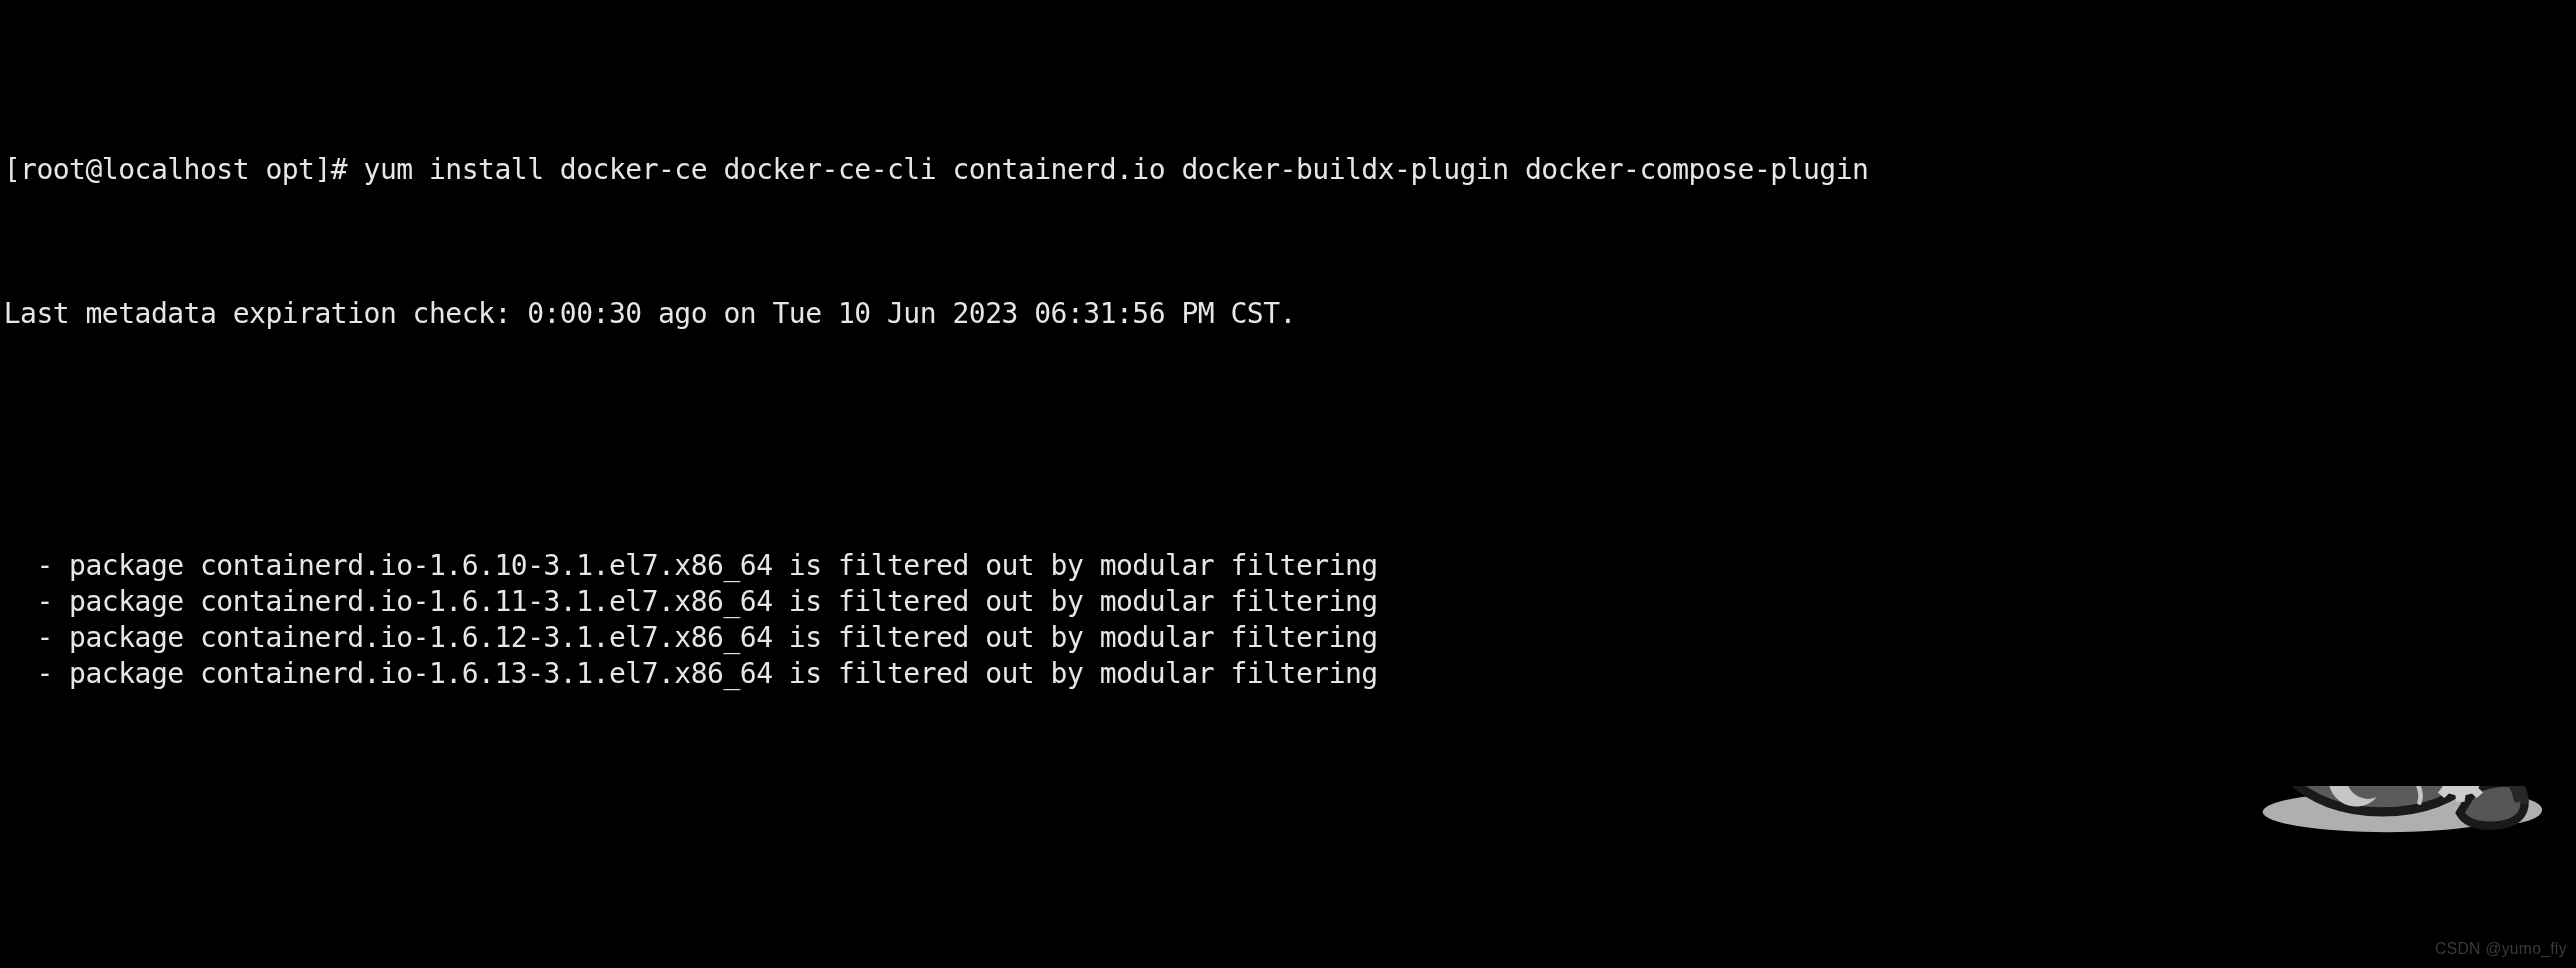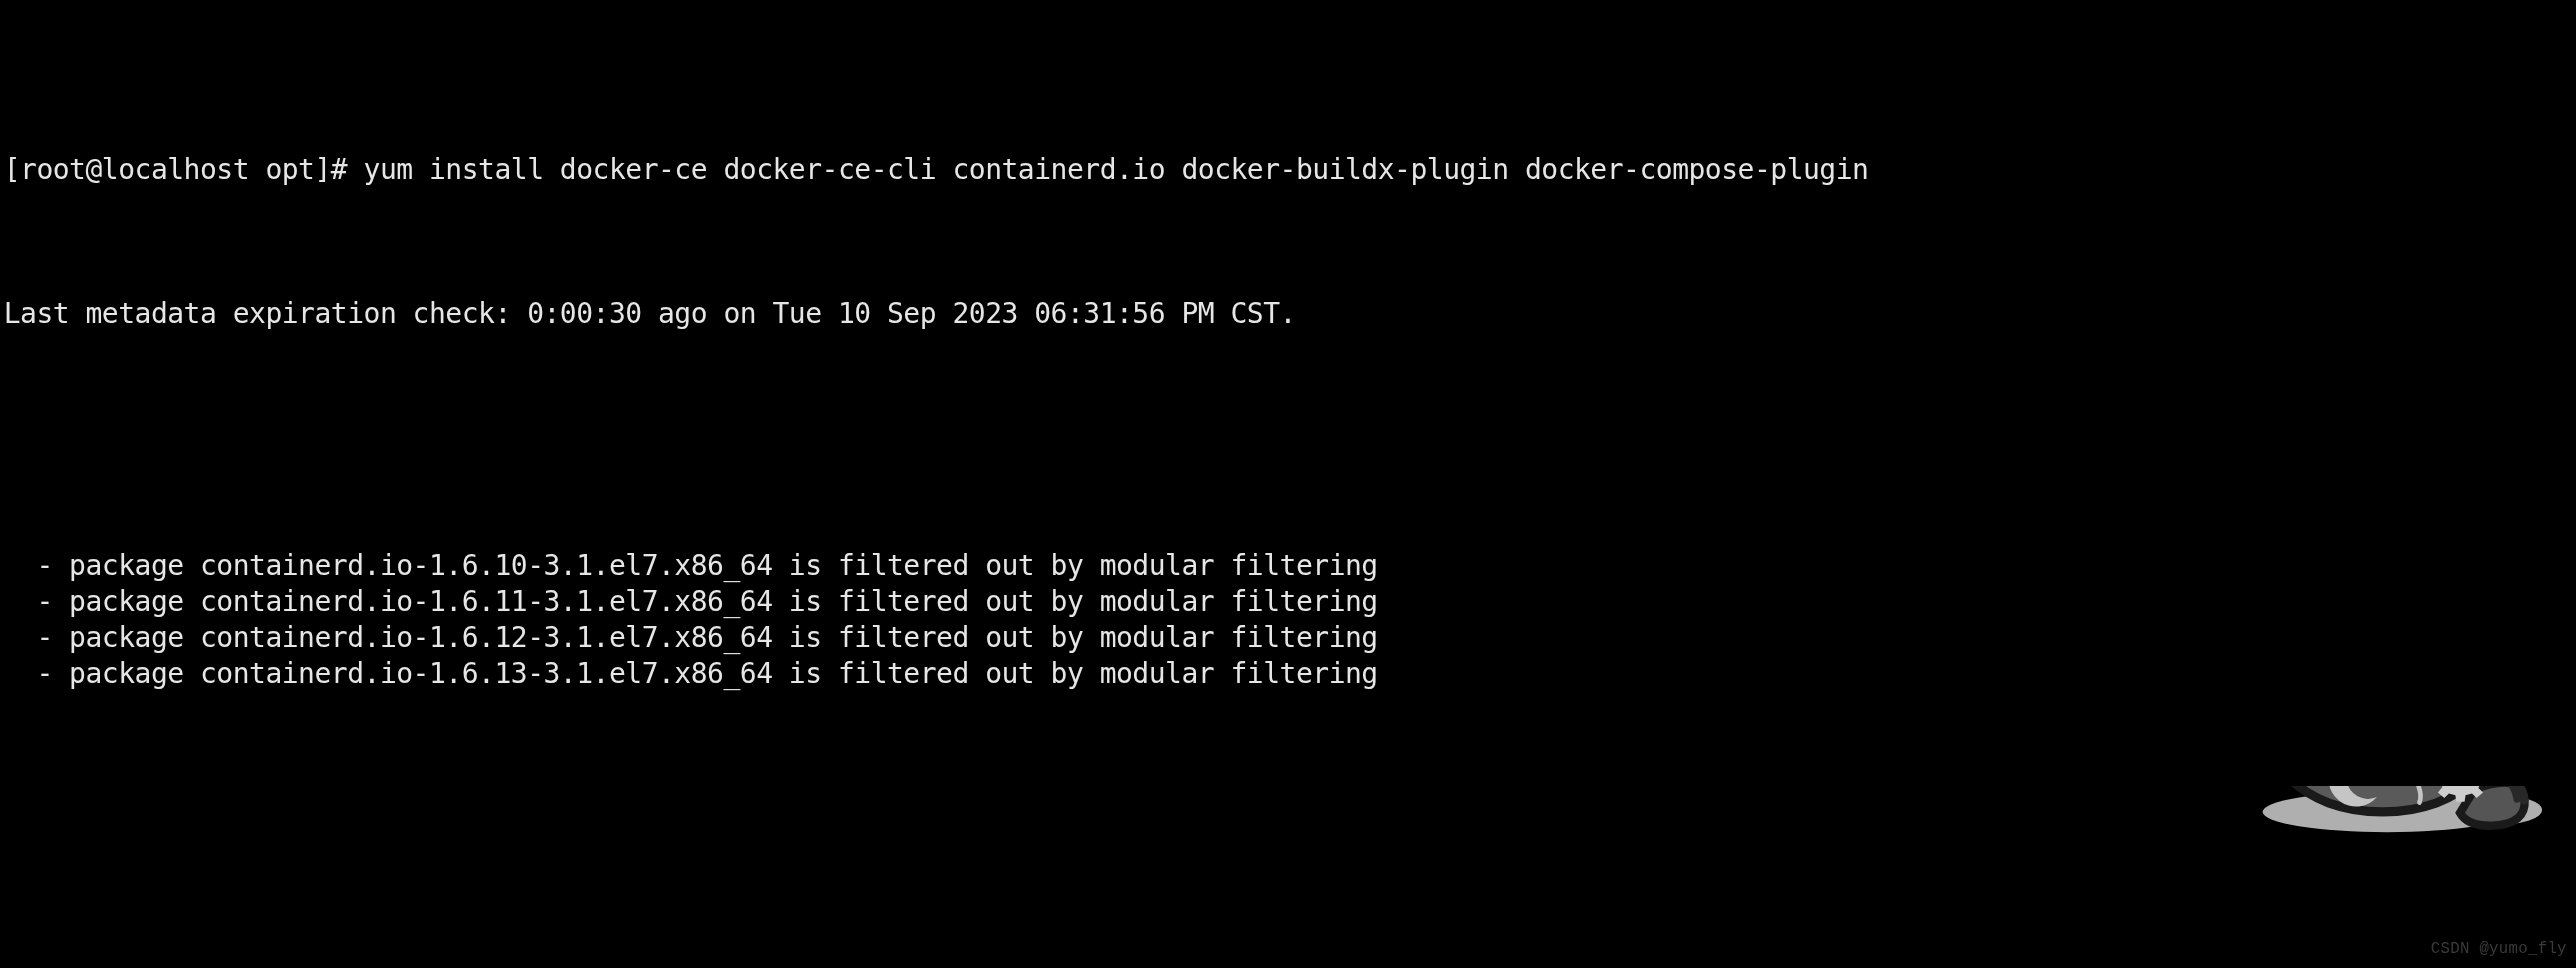--- a/index.html
+++ b/index.html
@@ -64,34 +64,34 @@
     z-index: 1;
     pointer-events: none;
     opacity: 0.95;
   }
 
   #csdn-watermark {
     position: absolute;
     right: 9.2px;
     bottom: 11px;
     color: #3a3a3a;
-    font-family: Liberation Mono, monospace;
+    font-family: Liberation Sans, sans-serif;
     font-size: 15.7px;
     letter-spacing: 0.3px;
     z-index: 3;
   }
 </style>
 </head>
 <body>
 
 <div id="terminal">
 
   <div class="term-line"><span>[root@localhost opt]# </span><span>yum install docker-ce docker-ce-cli containerd.io docker-buildx-plugin docker-compose-plugin</span></div>
 
-  <div class="term-line">Last metadata expiration check: 0:00:30 ago on Tue 10 Sep 2023 06:31:56 PM CST.</div>
+  <div class="term-line">Last metadata expiration check: 0:00:30 ago on Tue 10 Jun 2023 06:31:56 PM CST.</div>
 
 
 
 
   <div id="filtered-list"><div class="term-line"><span>  - package containerd.io-</span><span>1.6.10</span><span>-3.1.el7.x86_64 is filtered out by modular filtering</span></div><div class="term-line"><span>  - package containerd.io-</span><span>1.6.11</span><span>-3.1.el7.x86_64 is filtered out by modular filtering</span></div><div class="term-line"><span>  - package containerd.io-</span><span>1.6.12</span><span>-3.1.el7.x86_64 is filtered out by modular filtering</span></div><div class="term-line"><span>  - package containerd.io-</span><span>1.6.13</span><span>-3.1.el7.x86_64 is filtered out by modular filtering</span></div></div>
 
   
 
   
 

